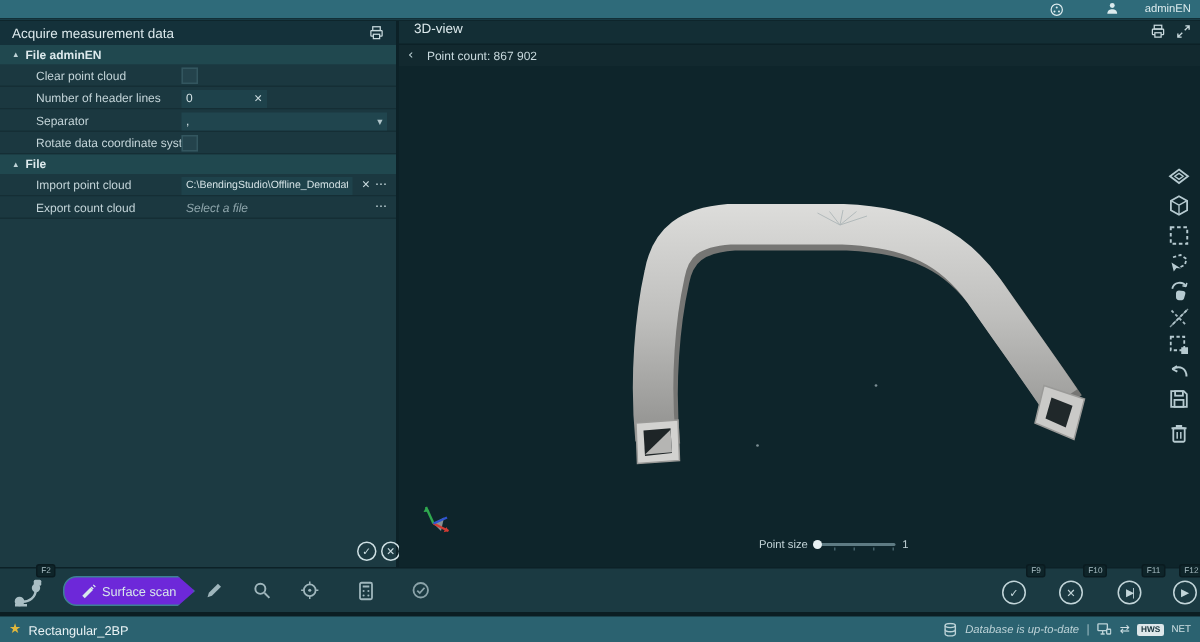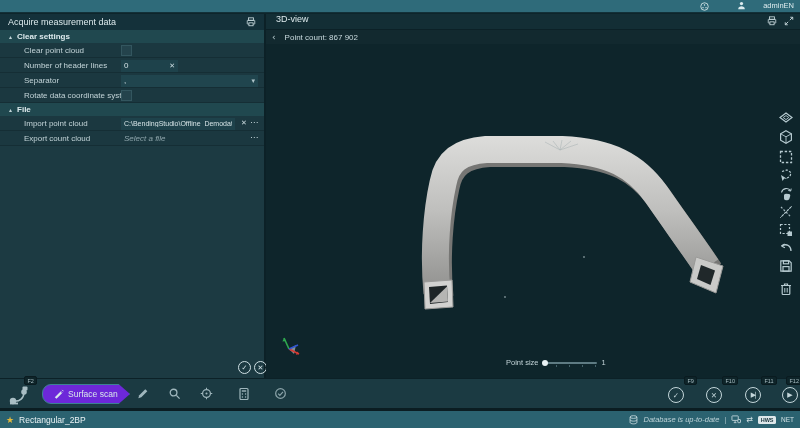--- a/index.html
+++ b/index.html
@@ -104,21 +104,21 @@
         <svg class="ic" width="10" height="10" viewBox="0 0 12 12">
             <rect x="3" y="1" width="6" height="3" fill="none" stroke="#C9DADE" stroke-width="1"></rect>
             <rect x="1.5" y="4" width="9" height="4.5" rx="0.5" fill="none" stroke="#C9DADE" stroke-width="1"></rect>
             <rect x="3.5" y="7" width="5" height="3.5" fill="#14313A" stroke="#C9DADE" stroke-width="1"></rect>
           </svg>
       </span>
     </div>
 
     <div class="section-hdr" style="top:16px;">
       <span class="tri glyph">▴</span>
-      <span class="stitle">Clear settings</span>
+      <span class="stitle">File adminEN</span>
     </div>
 
     <div class="row" style="top:29px;">
       <span class="rlabel">Clear point cloud</span>
       <span class="checkbox"></span>
     </div>
 
     <div class="row" style="top:44px;">
       <span class="rlabel">Number of header lines</span>
       <div class="ctl-input" style="width:57px;">

